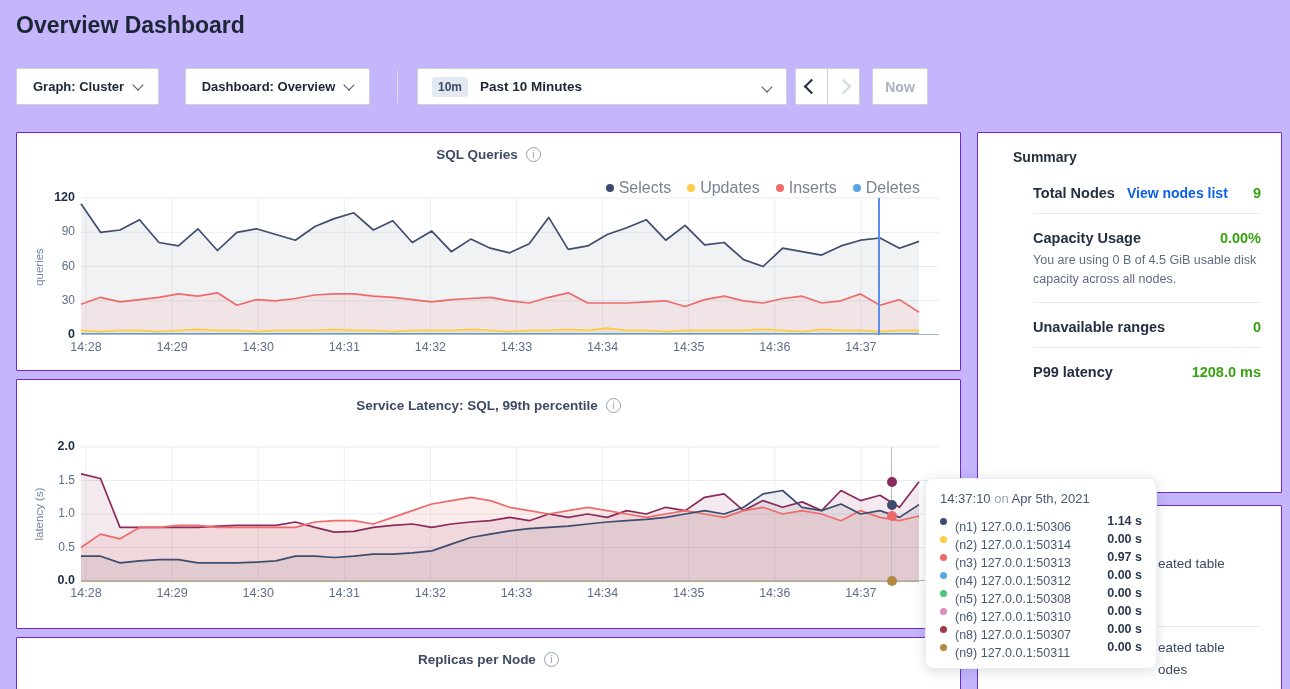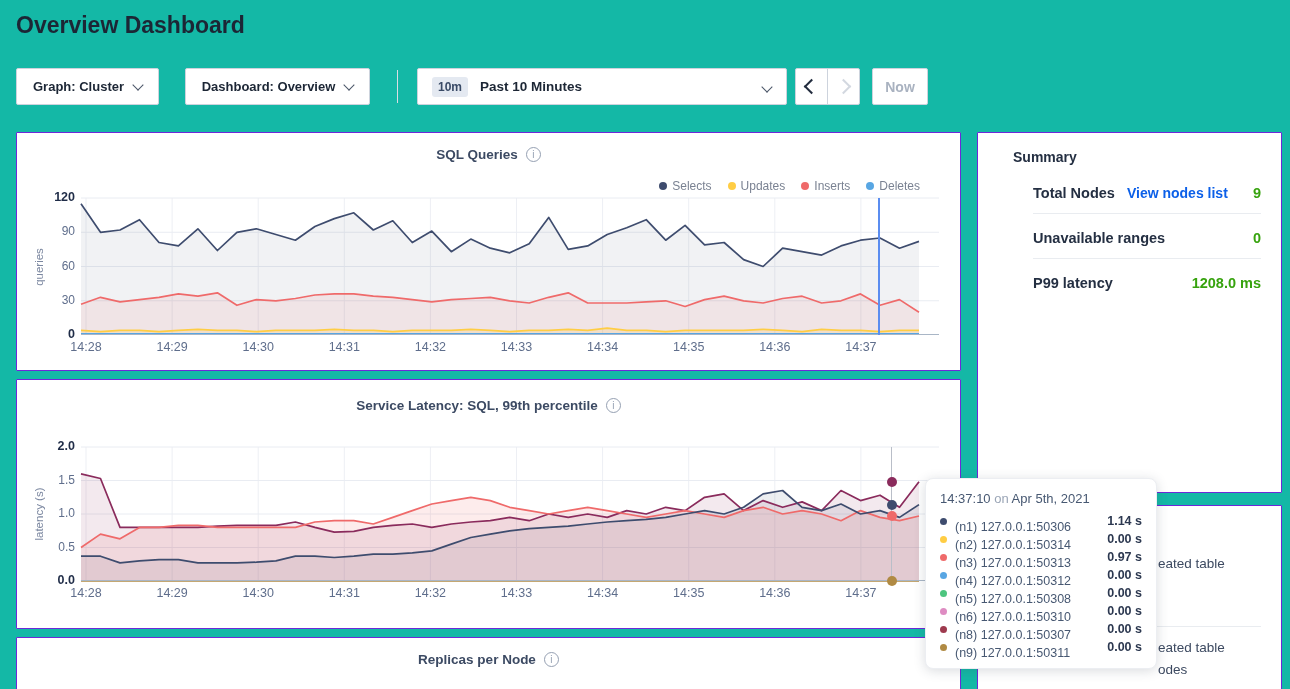--- a/index.html
+++ b/index.html
@@ -1,17 +1,17 @@
 <!DOCTYPE html>
 <html><head>
 <meta charset="utf-8">
 <style>
   html,body{margin:0;padding:0;}
   body{background:#f5f6f9;font-family:"Liberation Sans","DejaVu Sans",sans-serif;}
-  .page{position:relative;width:1290px;height:689px;overflow:hidden;background:#14b8a6;color:#242f42;}
+  .page{position:relative;width:1290px;height:689px;overflow:hidden;background:#c4b5fd;color:#242f42;}
 
   .page-title{position:absolute;left:16px;top:12px;margin:0;font-size:23px;font-weight:600;color:#1c2635;}
 
   .btn{position:absolute;height:37px;background:#fff;border:1px solid #cdd3dd;border-radius:2px;box-sizing:border-box;display:flex;align-items:center;cursor:pointer;}
   .dd{justify-content:center;}
   .dd-label{font-size:13px;font-weight:700;color:#1c2635;}
   .chev-down{display:inline-block;width:7px;height:7px;border-right:1.7px solid #4a5568;border-bottom:1.7px solid #4a5568;transform:rotate(45deg);margin-left:10px;margin-bottom:3px;}
   .dd1{left:16px;top:68px;width:143px;}
   .dd2{left:185px;top:68px;width:185px;}
   .vdivider{position:absolute;left:397px;top:70px;width:1px;height:33px;background:#d9dde4;}
@@ -36,21 +36,21 @@
   #events-card{left:977px;top:505px;width:305px;height:200px;}
 
   .chart-title-row{position:absolute;top:14px;left:0;right:0;display:flex;justify-content:center;align-items:center;gap:8px;}
   #latency-card .chart-title-row{top:18px;}
   .chart-title{font-size:13.5px;font-weight:700;color:#3c4a63;}
   .info-icon{width:15px;height:15px;box-sizing:border-box;border:1px solid #95a0b2;border-radius:50%;color:#95a0b2;font-size:10px;line-height:13px;text-align:center;display:inline-block;font-style:normal;cursor:pointer;}
 
   .legend{position:absolute;top:46px;right:40px;display:flex;gap:16px;align-items:center;}
   .legend-item{display:flex;align-items:center;gap:5px;cursor:pointer;}
   .legend-dot{width:8px;height:8px;border-radius:50%;display:inline-block;}
-  .legend-label{font-size:12px;color:#7a8292;}
+  .legend-label{font-size:16px;color:#7a8292;}
 
   .ytick{position:absolute;width:44px;text-align:right;font-size:12px;color:#5f6e8c;}
   .ytick.extreme{font-weight:700;color:#1f2c47;font-size:12.5px;}
   .xtick{position:absolute;width:50px;text-align:center;font-size:12.5px;color:#5f6e8c;}
   .axis-ylabel{position:absolute;transform:translate(-50%,-50%) rotate(-90deg);font-size:11.5px;color:#7b87a0;white-space:nowrap;}
   .crosshair{position:absolute;}
   .marker-dot{position:absolute;width:10px;height:10px;border-radius:50%;display:block;}
 
   .sum-title{padding:16px 0 0;text-align:left;font-size:14px;font-weight:700;color:#242f42;height:20px;}
   #summary-rows{padding:0 20px;}
@@ -243,20 +243,28 @@
         <div class="srow">
           <div class="srow-head">
             <span class="srow-label">Total Nodes</span>
             <a class="srow-link">View nodes list</a>
             <span class="srow-spacer"></span>
             <span class="srow-value">9</span>
           </div>
         </div>
         <div class="srow">
           <div class="srow-head">
+            <span class="srow-label">Capacity Usage</span>
+            <span class="srow-spacer"></span>
+            <span class="srow-value">0.00%</span>
+          </div>
+          <div class="srow-sub">You are using 0 B of 4.5 GiB usable disk capacity across all nodes.</div>
+        </div>
+        <div class="srow">
+          <div class="srow-head">
             <span class="srow-label">Unavailable ranges</span>
             <span class="srow-spacer"></span>
             <span class="srow-value">0</span>
           </div>
         </div>
         <div class="srow last">
           <div class="srow-head">
             <span class="srow-label">P99 latency</span>
             <span class="srow-spacer"></span>
             <span class="srow-value">1208.0 ms</span>

